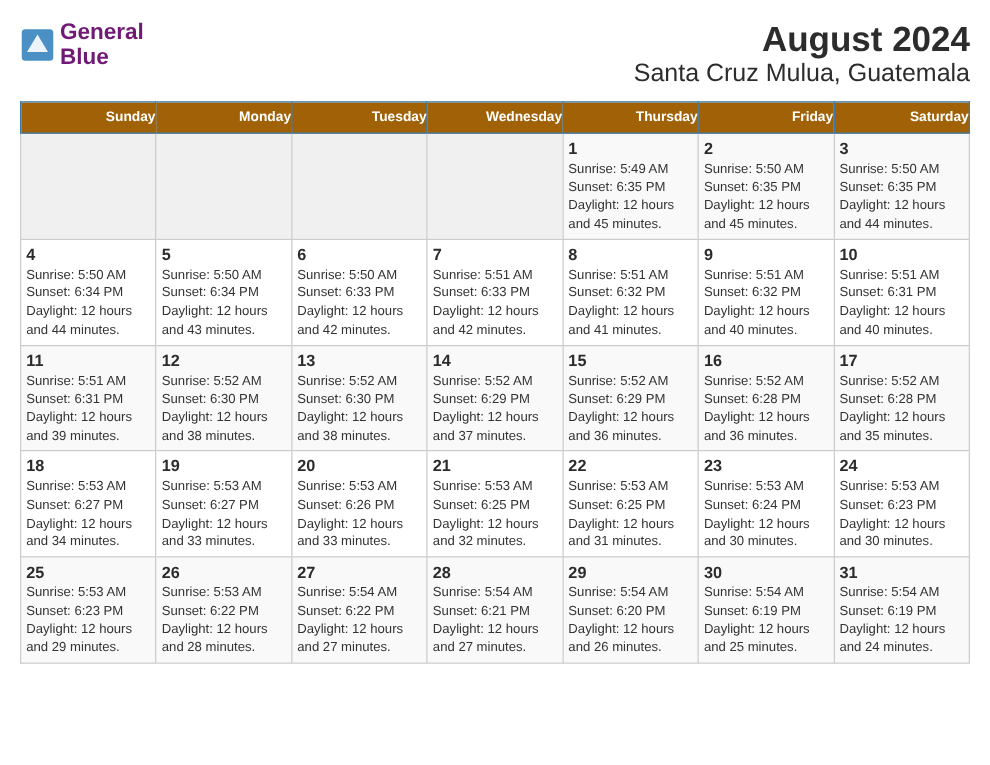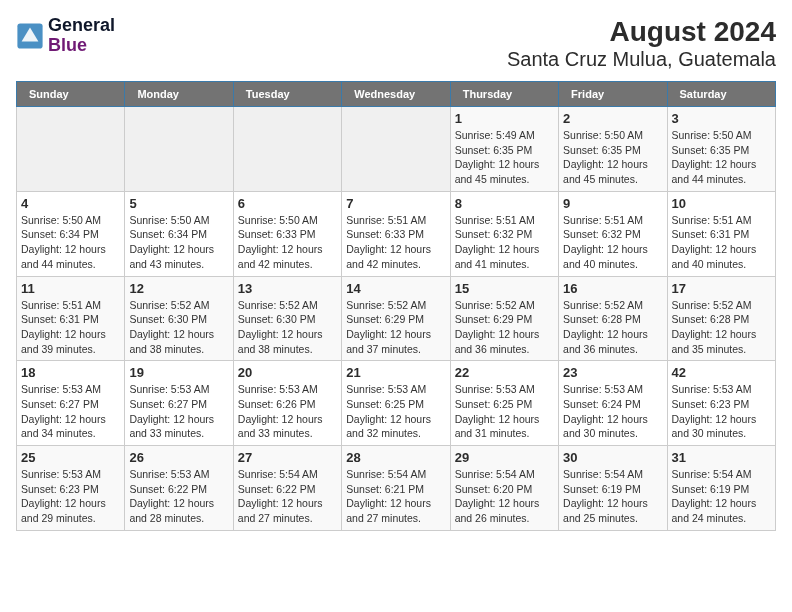--- a/index.html
+++ b/index.html
@@ -21,21 +21,21 @@
       align-items: center;
       gap: 4px;
     }
     .logo-text {
       font-size: 18px;
       font-weight: bold;
       color: #2c2c2c;
       line-height: 1.1;
     }
     .logo-text span {
-      color: #0f172a;
+      color: #701a75;
     }
     .logo-icon {
       width: 28px;
       height: 28px;
     }
     .title-block {
       text-align: right;
     }
     .title-block h1 {
       font-size: 28px;
@@ -46,24 +46,24 @@
       font-size: 20px;
       font-weight: normal;
       color: #2c2c2c;
     }
     table {
       width: 100%;
       border-collapse: collapse;
       font-size: 11px;
     }
     thead tr th {
-      background: #737373;
+      background: #a16207;
       color: #fff;
-      padding: 6px 12px;
-      text-align: left;
+      padding: 6px 0;
+      text-align: right;
       font-weight: bold;
       border: 1px solid #3a7aaa;
     }
     tbody tr td {
       border: 1px solid #ccc;
       padding: 4px 4px;
       vertical-align: top;
       min-height: 80px;
       width: calc(100% / 7);
     }
@@ -287,21 +287,21 @@
 and 31 minutes.</div>
         </td>
         <td>
           <div class="day-num">23</div>
           <div class="day-info" style="white-space: pre-line;">Sunrise: 5:53 AM
 Sunset: 6:24 PM
 Daylight: 12 hours
 and 30 minutes.</div>
         </td>
         <td>
-          <div class="day-num">42</div>
+          <div class="day-num">24</div>
           <div class="day-info" style="white-space: pre-line;">Sunrise: 5:53 AM
 Sunset: 6:23 PM
 Daylight: 12 hours
 and 30 minutes.</div>
         </td>
       </tr>
       <tr>
         <td>
           <div class="day-num">25</div>
           <div class="day-info" style="white-space: pre-line;">Sunrise: 5:53 AM

